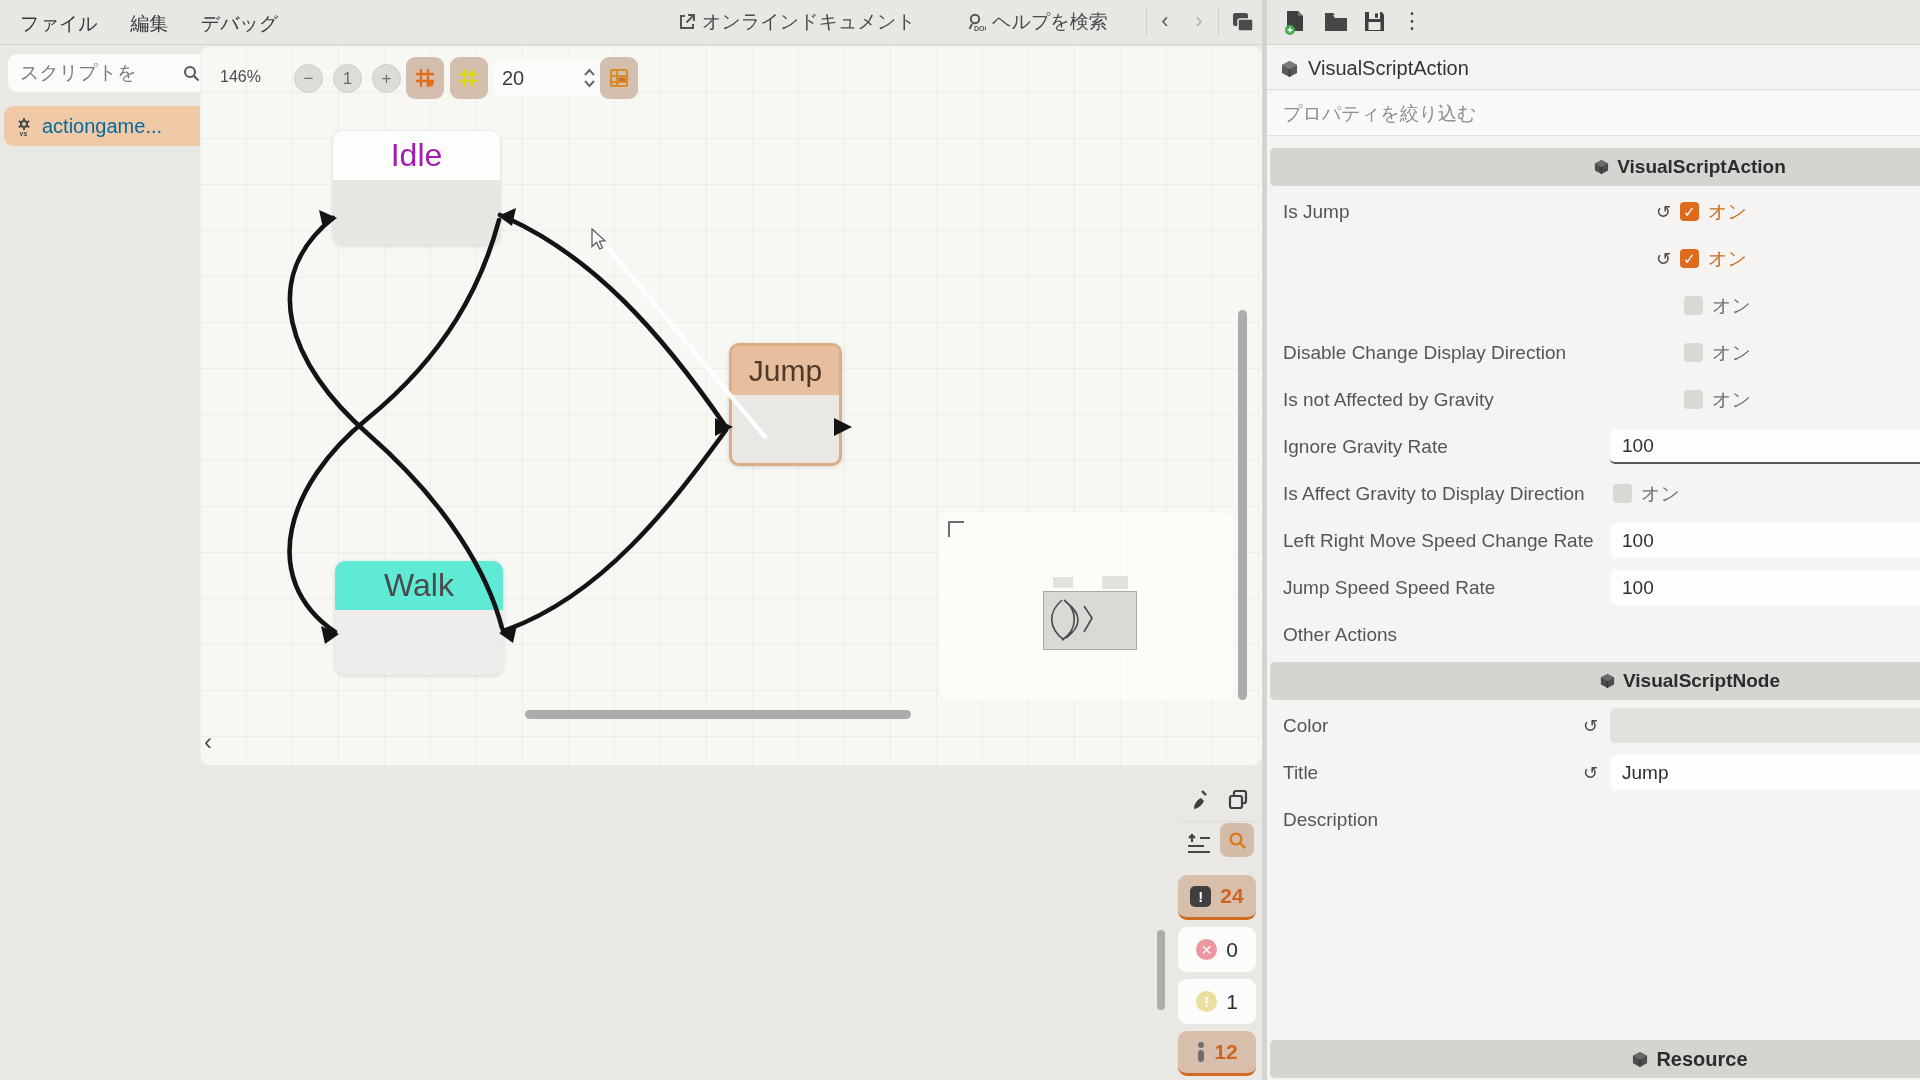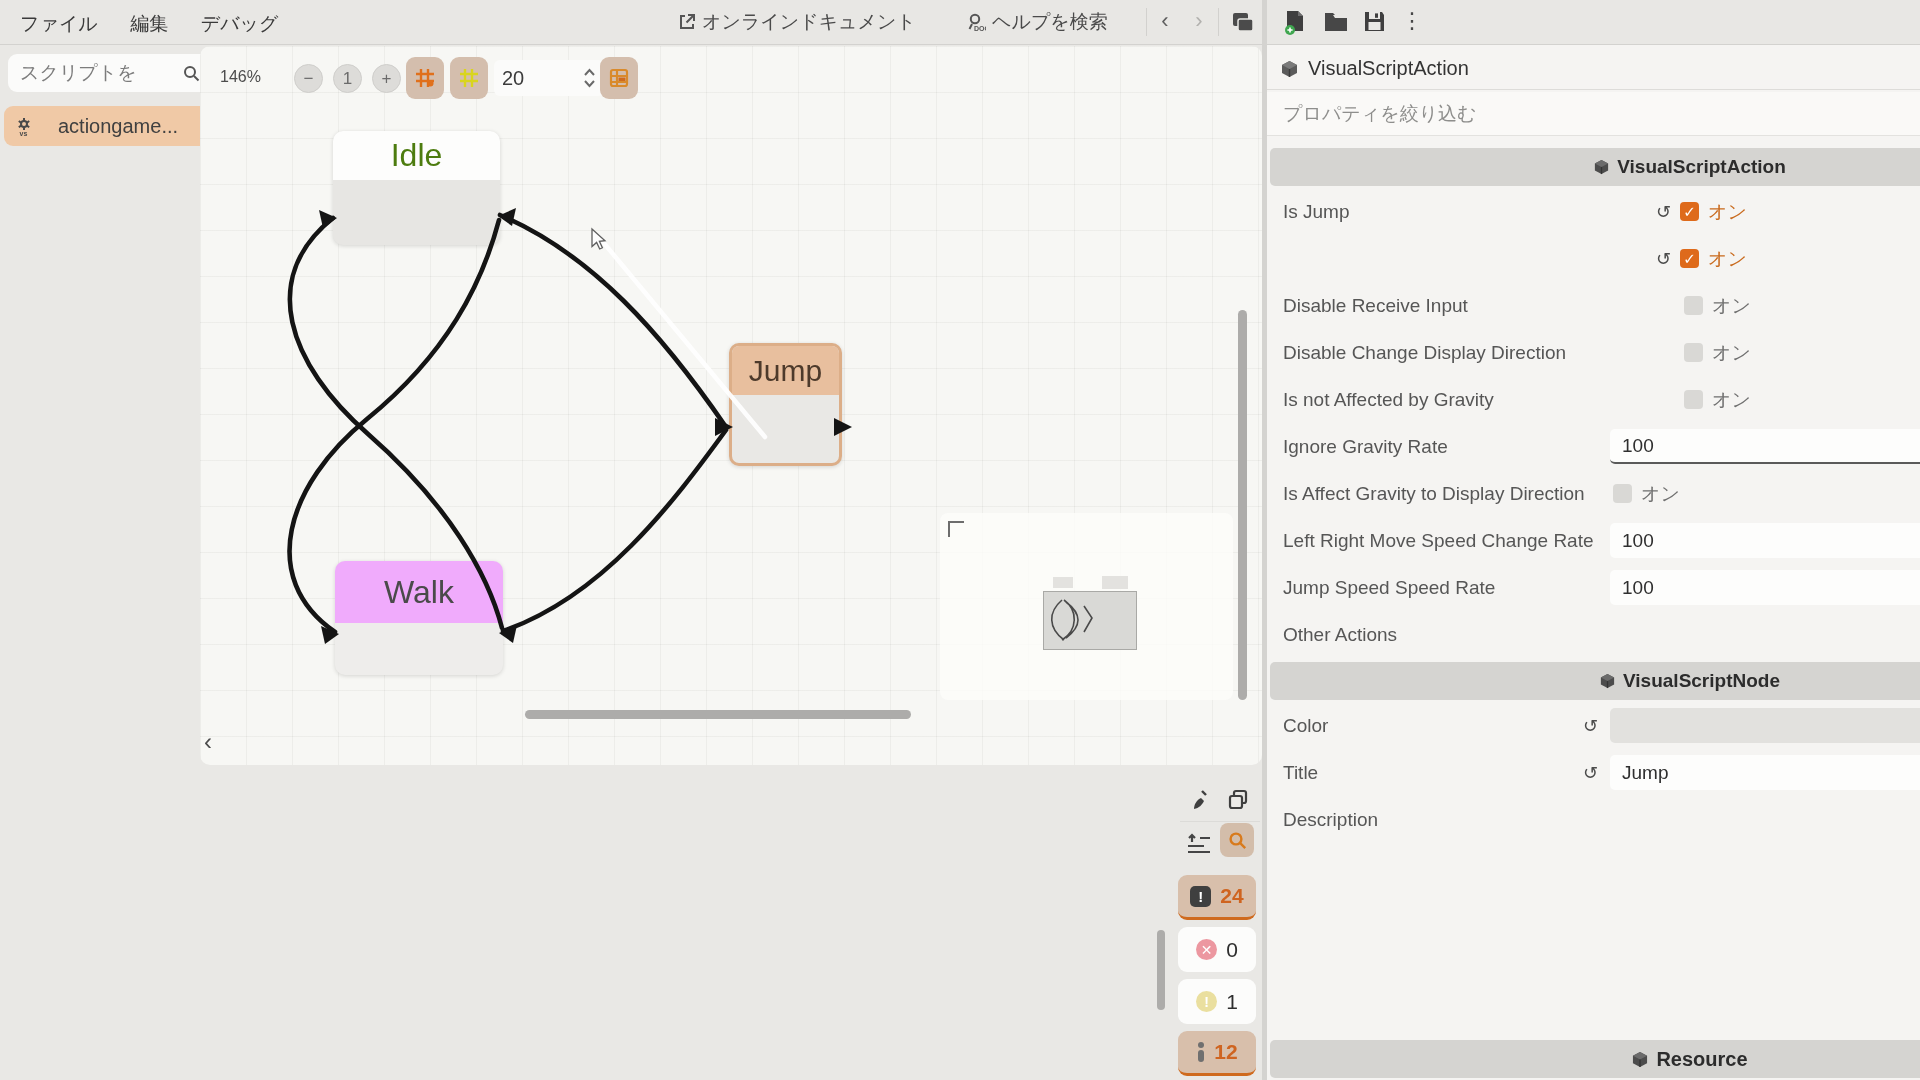--- a/index.html
+++ b/index.html
@@ -8,22 +8,22 @@
   
   .topbar{left:0;top:0;width:1262px;height:44px;background:#e8e7e4;border-bottom:1px solid #d3d2cf;}
   .menu-item{display:inline-block;font-size:19px;color:#3a3a3a;padding:10px 14px;cursor:default}
   .top-link{font-size:19px;color:#4a4a4a;display:flex;align-items:center;gap:6px}
   .vdiv{width:1px;height:28px;background:#d2d1ce}
   .chev{font-size:22px;color:#5f5f5f;width:26px;text-align:center}
   .chev.dis{color:#b2b1ae}
   
   .searchbox{background:#fbfbfa;border-radius:9px;display:flex;align-items:center;justify-content:space-between;
     padding:0 12px;font-size:19px;color:#7c7c7c;}
-  .script-item{background:#f0c9a6;border-radius:9px;display:flex;align-items:center;gap:24px;padding:0 10px;
-    font-size:20px;color:#404040;}
+  .script-item{background:#f0c9a6;border-radius:9px;display:flex;align-items:center;gap:8px;padding:0 10px;
+    font-size:20px;color:#0369a1;}
   
   .canvas{left:200px;top:46px;width:1062px;height:719px;border-radius:10px;overflow:hidden;
     background-color:#f7f7f4;
     background-image:linear-gradient(to right,rgba(110,110,105,.075) 1px,transparent 1px),
                      linear-gradient(to bottom,rgba(110,110,105,.075) 1px,transparent 1px);
     background-size:46px 46px;}
   .zoomlbl{font-size:16px;color:#4c4c4c}
   .cbtn{width:27px;height:27px;border-radius:50%;background:#dddcd9;color:#6b6b6b;font-size:17px;
     display:flex;align-items:center;justify-content:center;border:1px solid #cfcecb}
   .tbtn{width:38px;height:42px;border-radius:9px;background:#d4bead;display:flex;align-items:center;justify-content:center}
@@ -168,27 +168,27 @@
     <div class="abs" style="left:113px;top:64px;width:20px;height:11px;background:#e3e2df"></div>
     <div class="abs" style="left:162px;top:63px;width:26px;height:13px;background:#e3e2df"></div>
     <div class="abs" style="left:103px;top:78px;width:92px;height:57px;background:#d9d9d6;border:1px solid #a9a9a6">
       <svg width="92" height="57" viewBox="0 0 92 57">
           <path d="M18 8 C4 20 4 36 20 48 M20 8 C34 18 34 38 18 48 M22 10 C38 22 38 34 22 46 M40 14 l8 12 -8 14" fill="none" stroke="#4a4a4a" stroke-width="1.6"></path>
         </svg>
     </div>
   </div>
 
   <div class="node" style="left:133px;top:85px;width:167px;height:114px;background:#e7e6e3">
-    <div class="title" style="height:49px;background:#fdfdfc;color:#4d7c0f">Idle</div>
+    <div class="title" style="height:49px;background:#fdfdfc;color:#a21caf">Idle</div>
   </div>
   <div class="node" style="left:529px;top:297px;width:107px;height:117px;background:#e9e8e5;border:3px solid #dcae88">
     <div class="title" style="height:49px;background:#e8bf9e;color:#4d3a2b;font-size:30px">Jump</div>
   </div>
   <div class="node" style="left:135px;top:515px;width:168px;height:114px;background:#eeedeb">
-    <div class="title" style="height:62px;background:#f0abfc;color:#4a4a4a">Walk</div>
+    <div class="title" style="height:49px;background:#5eead4;color:#4a4a4a">Walk</div>
   </div>
 
   <svg class="abs" style="left:0;top:0;pointer-events:none" width="1062" height="719" viewBox="0 0 1062 719">
     <g fill="none" stroke="#141414" stroke-width="4.6" stroke-linecap="round">
       <path d="M133,172 C58,232 88,318 168,388 C248,458 288,528 302,582"></path>
       <path d="M135,586 C57,532 87,438 167,373 C247,308 282,238 299,174"></path>
       <path d="M300,169 C392,208 462,288 526,381"></path>
       <path d="M303,585 C402,551 472,458 526,384"></path>
     </g>
     <g fill="#141414">
@@ -325,21 +325,20 @@
         </span>
     </div>
     <div class="prow" style="top:191px">
       <span class="pval" style="left:389px">
           <span class="revert">↺</span>
           <span class="cb on">✓</span>
           <span class="onlbl on">オン</span>
         </span>
     </div>
     <div class="prow" style="top:238px">
-      <span class="plabel">Disable Receive Input</span>
       <span class="pval" style="left:417px">
           <span class="cb off"></span>
           <span class="onlbl off">オン</span>
         </span>
     </div>
     <div class="prow" style="top:285px">
       <span class="plabel">Disable Change Display Direction</span>
       <span class="pval" style="left:417px">
           <span class="cb off"></span>
           <span class="onlbl off">オン</span>

